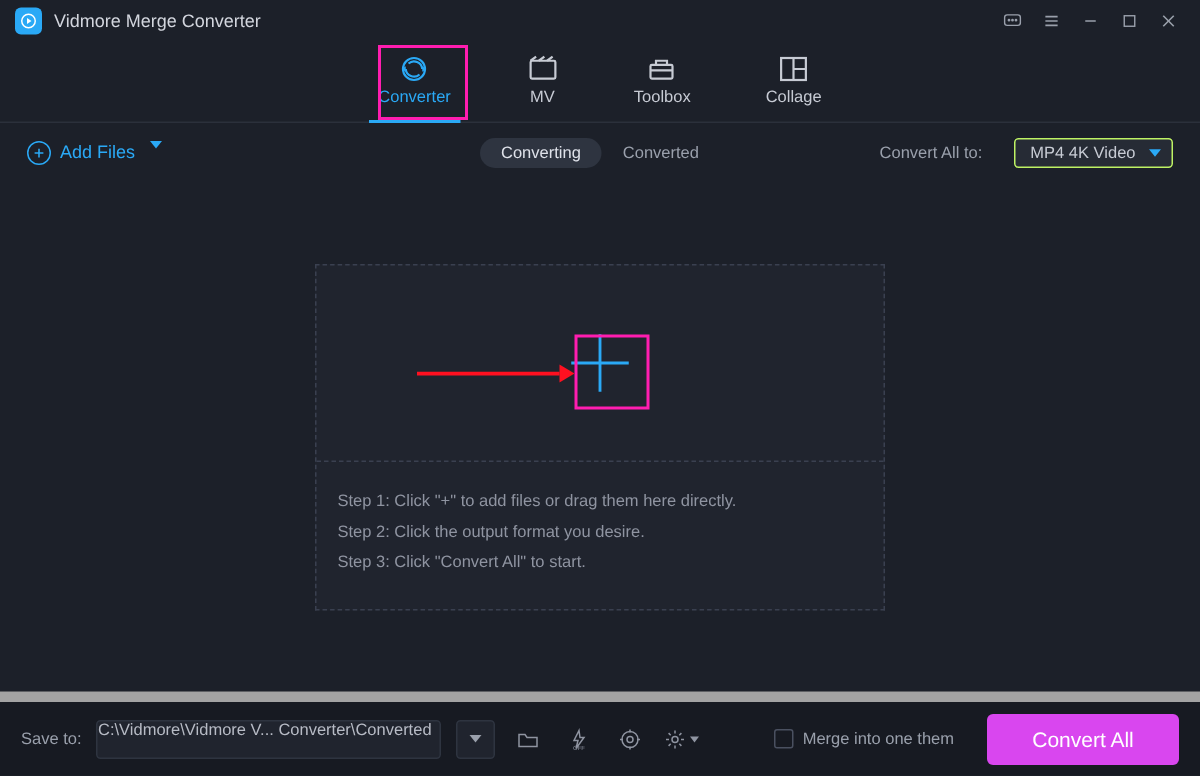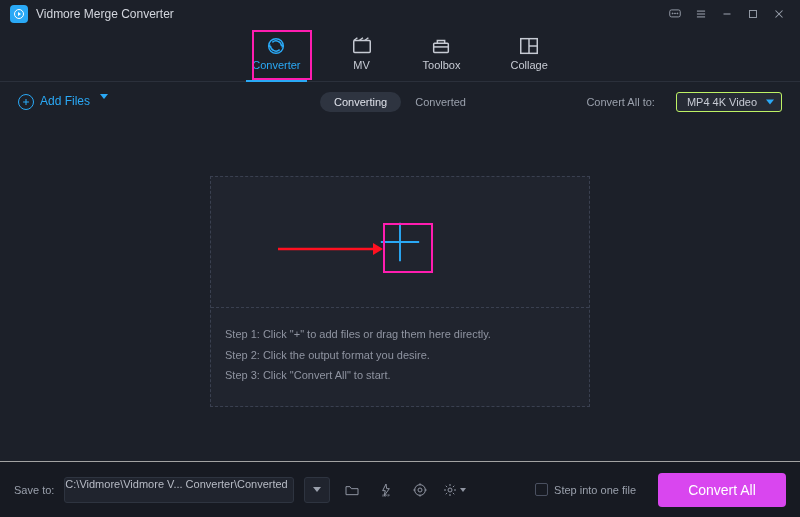--- a/index.html
+++ b/index.html
@@ -159,21 +159,21 @@
     line-height: 1.9;
     font-size: 11px;
     color: #8f94a1;
   }
 
   
   .bottombar {
     position:absolute; left:0; right:0; bottom:0;
     height: 56px;
     background: #171a22;
-    border-top: 1px solid #a3a3a3;
+    border-top: 7px solid #a3a3a3;
     display:flex; align-items:center;
     padding: 0 14px;
     gap: 10px;
   }
   .save-to-label { font-size: 11px; color: #9aa0ac; }
   .path-box {
     background: #20242e; border: 1px solid #2e3440;
     height: 26px; display:flex; align-items:flex-start;
     padding: 0 0; color: #b7bbc5; font-size: 11px;
     width: 230px; border-radius: 3px;
@@ -391,17 +391,17 @@
         <circle cx="12" cy="12" r="3"></circle>
         <path d="M12 3v3M12 18v3M3 12h3M18 12h3M5.6 5.6l2.1 2.1M16.3 16.3l2.1 2.1M18.4 5.6l-2.1 2.1M7.7 16.3l-2.1 2.1"></path>
       </svg>
     <span class="tri"></span>
   </div>
 
   <div class="spacer"></div>
 
   <label class="merge-check">
     <span class="box"></span>
-    <span>Step into one file</span>
+    <span>Merge into one them</span>
   </label>
 
   <button class="convert-btn">Convert All</button>
 </div>
 
 </body></html>

